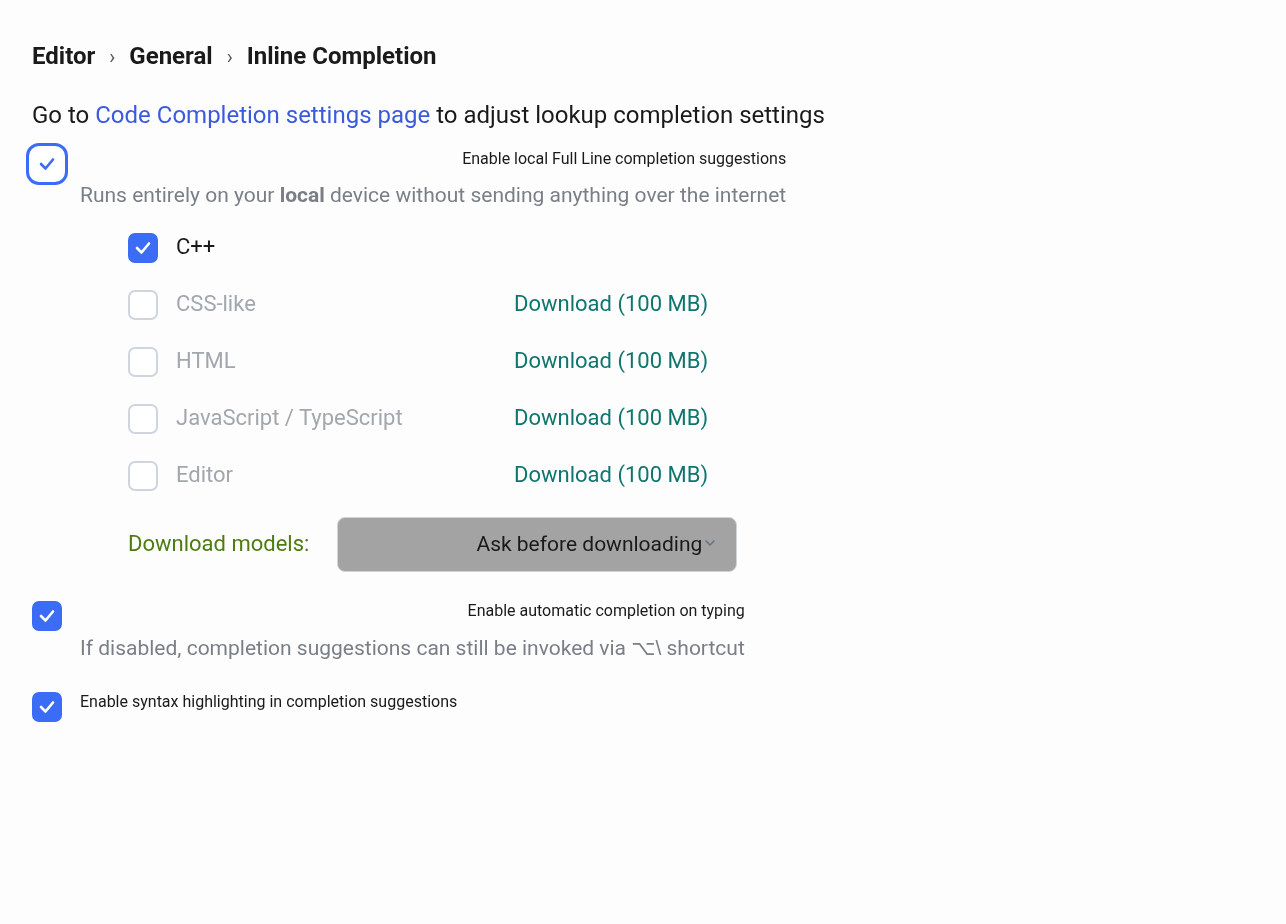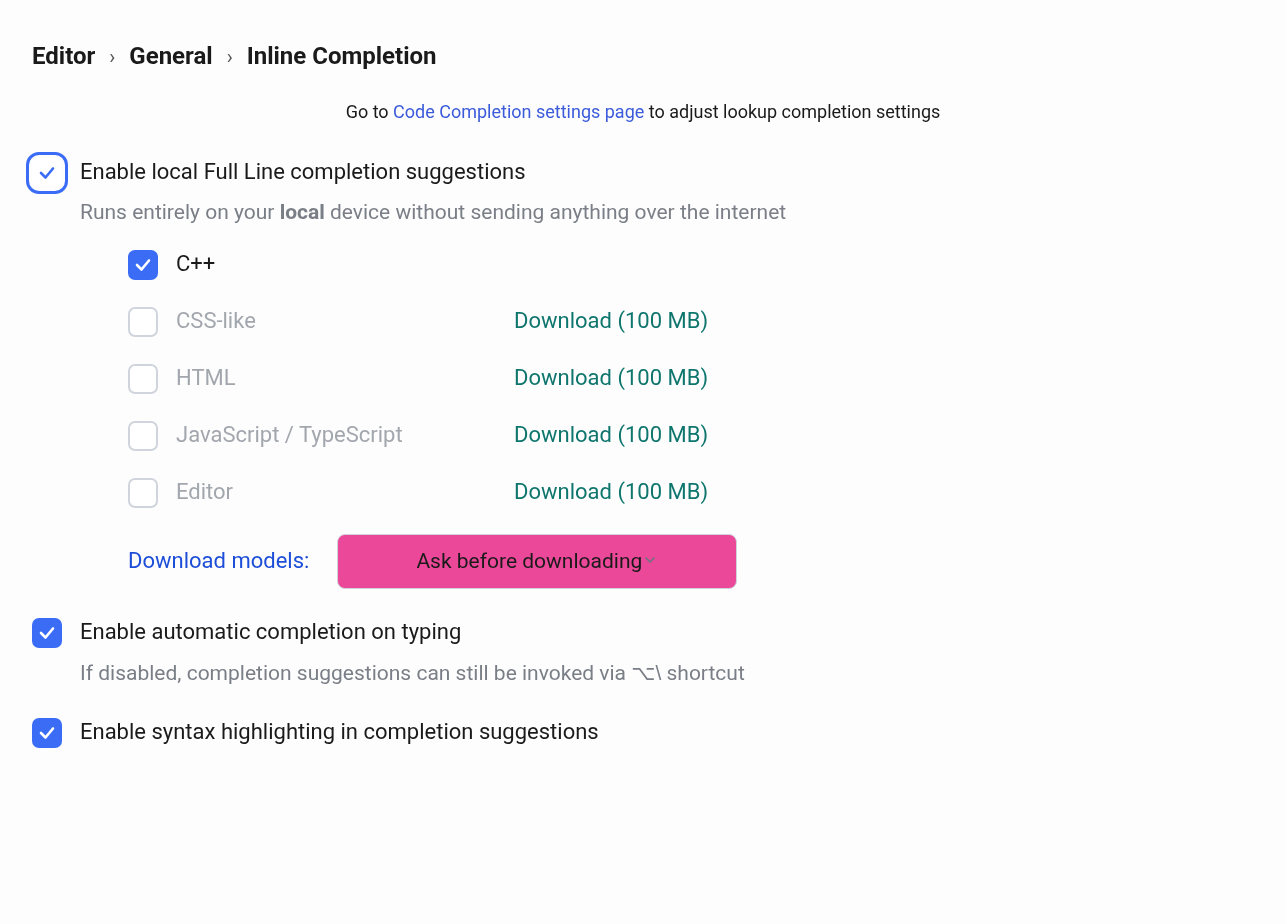--- a/index.html
+++ b/index.html
@@ -18,23 +18,22 @@
     display: flex;
     align-items: center;
     gap: 14px;
   }
   .breadcrumb .sep {
     font-weight: 400;
     color: #555;
     font-size: 20px;
   }
   .intro {
-    font-size: 18px;
-    margin-bottom: 33px;
-    text-align: center;
+    font-size: 24px;
+    margin-bottom: 16px;
   }
   .intro .link {
     color: #3b5bdb;
   }
   .section {
     margin-bottom: 28px;
   }
   .row {
     display: flex;
     align-items: flex-start;
@@ -58,22 +57,23 @@
     outline: 3px solid #3b6cf6;
     outline-offset: 3px;
     background: #fff;
   }
   .checkbox.focused svg { stroke: #3b6cf6; }
   .checkbox.unchecked {
     background: #fff;
     border: 2px solid #d0d5dd;
   }
   .label {
-    font-size: 22px;
+    font-size: 16px;
     color: #1a1a1a;
+    text-align: right;
   }
   .desc {
     font-size: 21px;
     color: #7a7f87;
     margin-top: 10px;
   }
   .desc b { font-weight: 700; }
   .indent {
     margin-left: 48px;
     margin-top: 22px;
@@ -94,29 +94,29 @@
     font-size: 22px;
   }
   .model-row {
     display: flex;
     align-items: center;
     gap: 28px;
     margin-top: 10px;
   }
   .model-label {
     font-size: 22px;
-    color: #1d4ed8;
+    color: #4d7c0f;
   }
   .select {
     display: flex;
     align-items: center;
-    justify-content: center;
+    justify-content: flex-end;
     border: 1.5px solid #cfd4dc;
     border-radius: 8px;
-    background: #ec4899;
+    background: #a3a3a3;
     padding: 12px 18px;
     font-size: 21px;
     min-width: 400px;
     cursor: pointer;
   }
   .select .chev {
     color: #6b7280;
   }
   .shortcut-glyph {
     font-family: -apple-system, Helvetica, Arial, sans-serif;

